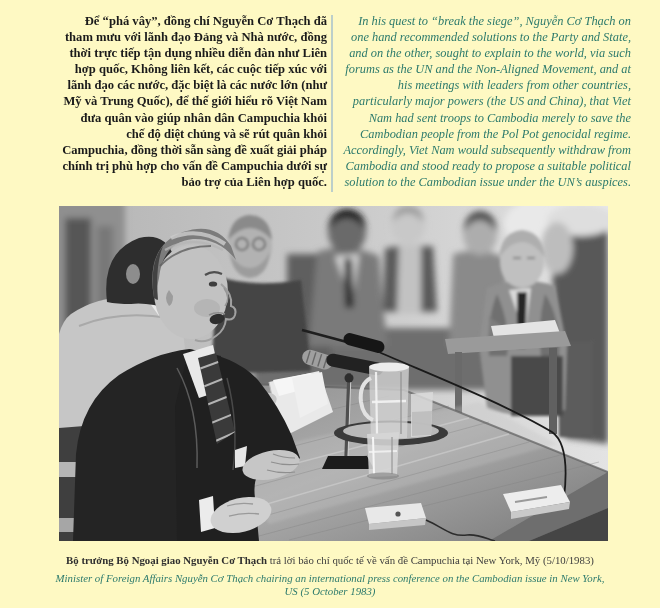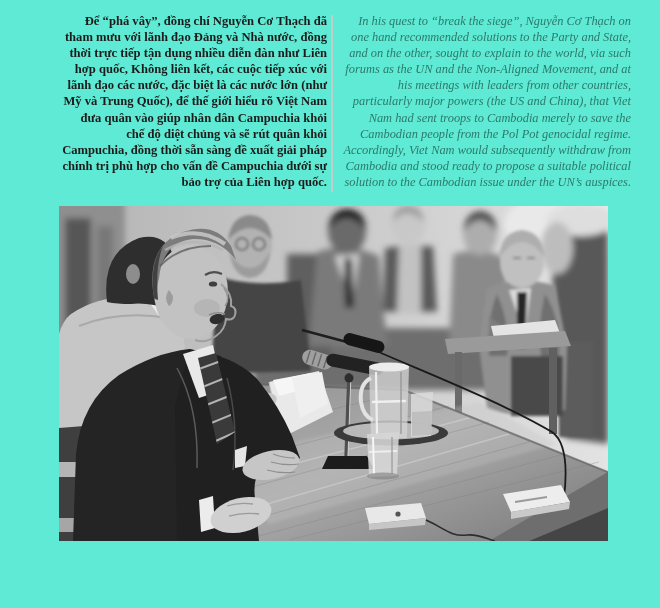--- a/index.html
+++ b/index.html
@@ -1,16 +1,16 @@
 <!DOCTYPE html>
 <html><head>
 <meta charset="utf-8">
 <style>
   html,body{margin:0;padding:0;background:#ffffff;}
-  #page{position:relative;width:660px;height:608px;background:#5eead4;overflow:hidden;
+  #page{position:relative;width:660px;height:608px;background:#fef9c3;overflow:hidden;
         font-family:"Liberation Serif","DejaVu Serif",serif;}
   .intro-vi{position:absolute;left:62px;top:13px;width:265px;text-align:right;
             font-weight:700;font-size:12.6px;line-height:16.1px;color:#1b1b1b;}
   .col-divider{position:absolute;left:331px;top:15px;width:1.5px;height:177px;background:#bccfca;}
   .intro-en{position:absolute;left:339px;top:13px;width:292px;text-align:right;
             font-style:italic;font-size:12.4px;line-height:16.1px;color:#2c7a6c;}
   .photo-wrap{position:absolute;left:59px;top:206px;width:549px;height:335px;}
   .cap-vi{position:absolute;left:30px;top:554px;width:600px;text-align:center;
           font-size:10.8px;color:#3d3d3d;line-height:13px;}
   .cap-vi b{font-weight:700;color:#2f2f2f;}
@@ -254,15 +254,22 @@
         <polygon points="452,306 511,296 510,303 452,313" fill="#c9c9c9"></polygon>
         <line x1="456" y1="296" x2="488" y2="291" stroke="#9a9a9a" stroke-width="2"></line>
         <polygon points="306,302 362,297 367,312 310,318" fill="#e8e8e8"></polygon>
         <polygon points="310,318 367,312 366,319 310,324" fill="#c6c6c6"></polygon>
         <circle cx="339" cy="308" r="2.6" fill="#555555"></circle>
         <path d="M367,314 C385,322 392,331 408,329 C420,328 428,333 436,335" fill="none" stroke="#2c2c2c" stroke-width="1.6"></path>
       </g>
     </svg>
   </div>
 
-
+  <div class="cap-vi">
+    <b>Bộ trưởng Bộ Ngoại giao Nguyễn Cơ Thạch</b><span> trả lời báo chí quốc tế về vấn đề Campuchia tại New York, Mỹ (5/10/1983)</span>
+  </div>
+
+  <div class="cap-en">
+    <div>Minister of Foreign Affairs Nguyễn Cơ Thạch chairing an international press conference on the Cambodian issue in New York,</div>
+    <div>US (5 October 1983)</div>
+  </div>
 
 </div>
 
 </body></html>

